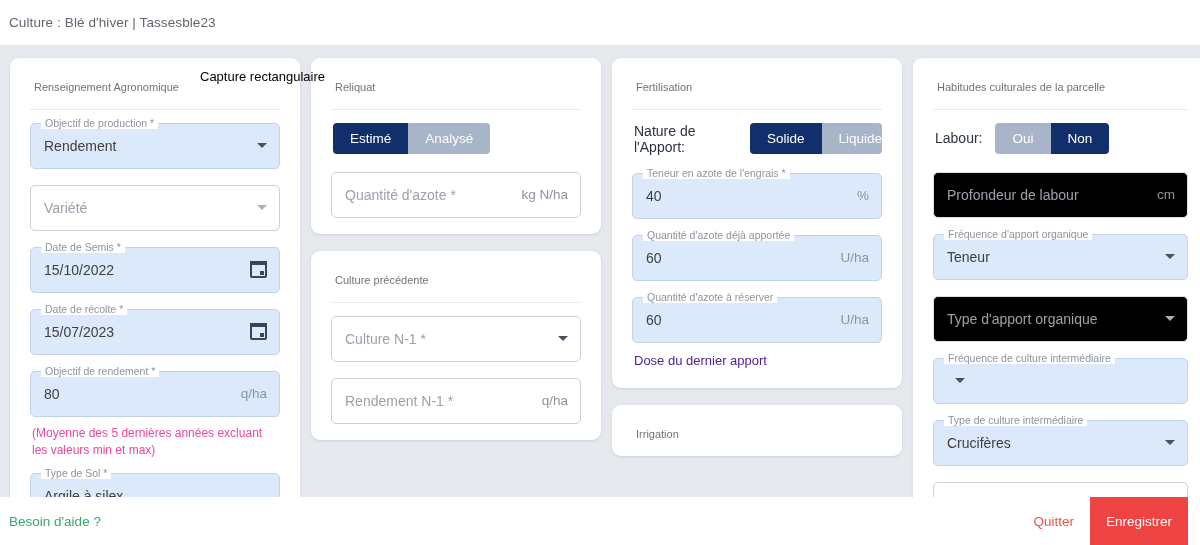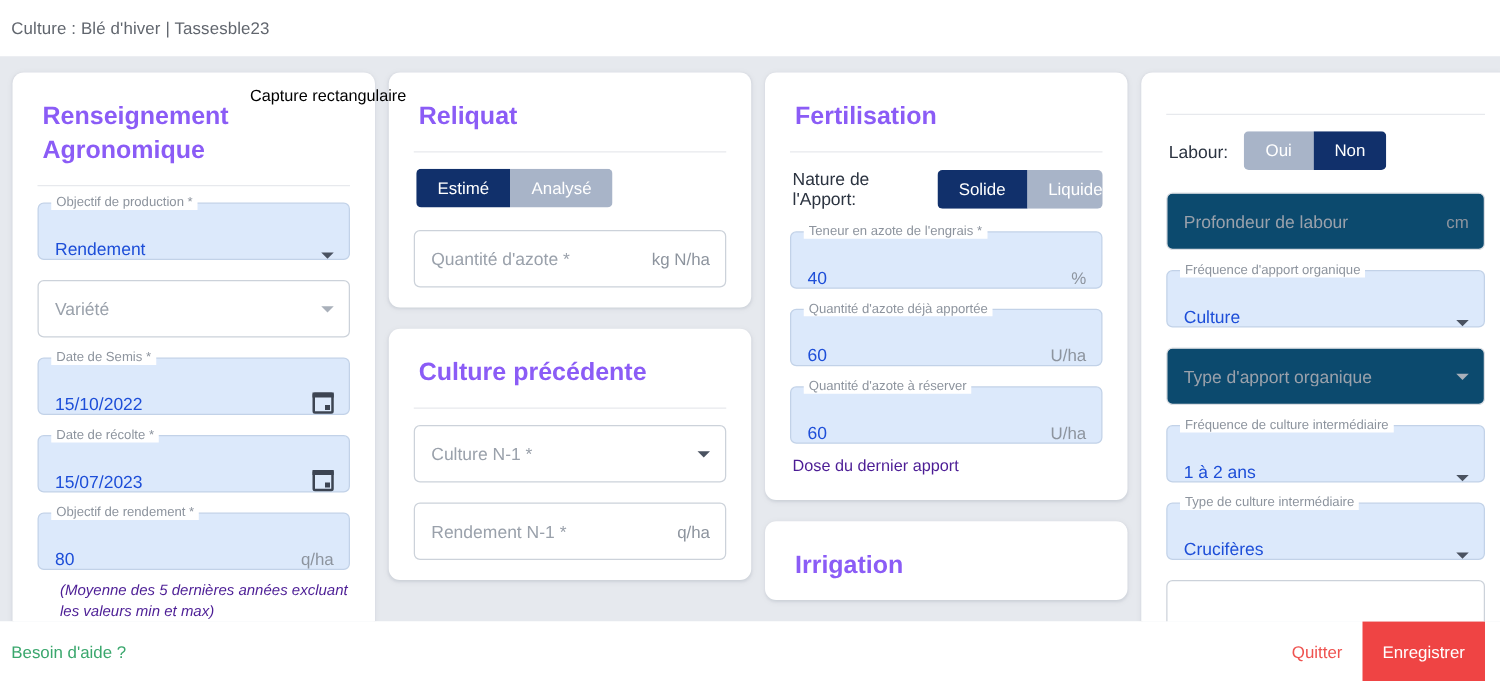--- a/index.html
+++ b/index.html
@@ -60,23 +60,23 @@
   .column.col4 { width: 295px; flex-basis: 295px; }
 
   .card {
     background: #ffffff;
     border-radius: 9px;
     padding: 19px 20px 14px 20px;
     box-shadow: 0 1px 2px rgba(20,30,60,.07), 0 1px 6px rgba(20,30,60,.05);
   }
 
   .card-title {
-    font-size: 20px;
-    font-weight: bold;
-    color: #8b5cf6;
+    font-size: 11px;
+    font-weight: normal;
+    color: #737373;
     line-height: 1.35;
     padding: 3px 0 0 4px;
   }
   .card-rule {
     border: 0;
     border-top: 1px solid #e7e9ed;
     margin: 14px 0 13px 0;
   }
 
   
@@ -89,43 +89,42 @@
     background: #ffffff;
     display: flex;
     align-items: center;
     padding: 0 12px 0 13px;
   }
   .field:last-child { margin-bottom: 2px; }
 
   .field.filled {
     background: #dce9fb;
     border-color: #c2d2e8;
-    align-items: flex-end;
   }
   .field.disabled {
-    background: #0c4a6e;
+    background: #000000;
     border-color: #dcdfe4;
   }
 
   .field .flabel {
     position: absolute;
     top: -7px;
     left: 10px;
     padding: 0 4px;
     font-size: 10.5px;
     color: #8d949e;
     background: #ffffff;
     white-space: nowrap;
     line-height: 12px;
   }
   .field.filled .flabel { background: #ffffff; }
 
   .field .fvalue {
     font-size: 14px;
-    color: #1d4ed8;
+    color: #404040;
     flex: 1 1 auto;
     white-space: nowrap;
     overflow: hidden;
   }
   .field .fplaceholder {
     font-size: 14px;
     color: #9aa1ab;
     flex: 1 1 auto;
     white-space: nowrap;
     overflow: hidden;
@@ -167,24 +166,23 @@
   .cal-icon::after {
     content: "";
     position: absolute;
     right: 1.5px; bottom: 1.5px;
     width: 4px; height: 4px;
     background: #3c4452;
   }
 
   .hint {
     font-size: 12px;
-    color: #4c1d95;
+    color: #ec4899;
     line-height: 17px;
-    margin: -8px 0 14px 18px;
-    font-style: italic;
+    margin: -8px 0 14px 2px;
   }
   .subnote {
     font-size: 13px;
     color: #4c1d95;
     margin: -6px 0 6px 2px;
   }
 
   
   .toggle-row {
     display: flex;
@@ -395,49 +393,49 @@
       </div>
 
       <div class="card">
         <div class="card-title">Irrigation</div>
 
       </div>
     </div>
 
     <div class="column col4">
       <div class="card">
+        <div class="card-title">Habitudes culturales de la parcelle</div>
         <hr class="card-rule">
 
         <div class="toggle-row">
           <span class="toggle-caption">Labour:</span>
           <div class="toggle">
             <button class="tbtn">Oui</button>
             <button class="tbtn active">Non</button>
           </div>
         </div>
 
         <div class="field disabled">
           <span class="fplaceholder">Profondeur de labour</span>
           <span class="suffix">cm</span>
         </div>
 
         <div class="field filled">
           <span class="flabel">Fréquence d'apport organique</span>
-          <span class="fvalue">Culture</span>
+          <span class="fvalue">Teneur</span>
           <span class="caret"></span>
         </div>
 
         <div class="field disabled">
           <span class="fplaceholder">Type d'apport organique</span>
           <span class="caret muted"></span>
         </div>
 
         <div class="field filled">
           <span class="flabel">Fréquence de culture intermédiaire</span>
-          <span class="fvalue">1 à 2 ans</span>
           <span class="caret"></span>
         </div>
 
         <div class="field filled">
           <span class="flabel">Type de culture intermédiaire</span>
           <span class="fvalue">Crucifères</span>
           <span class="caret"></span>
         </div>
 
         <div class="field">

